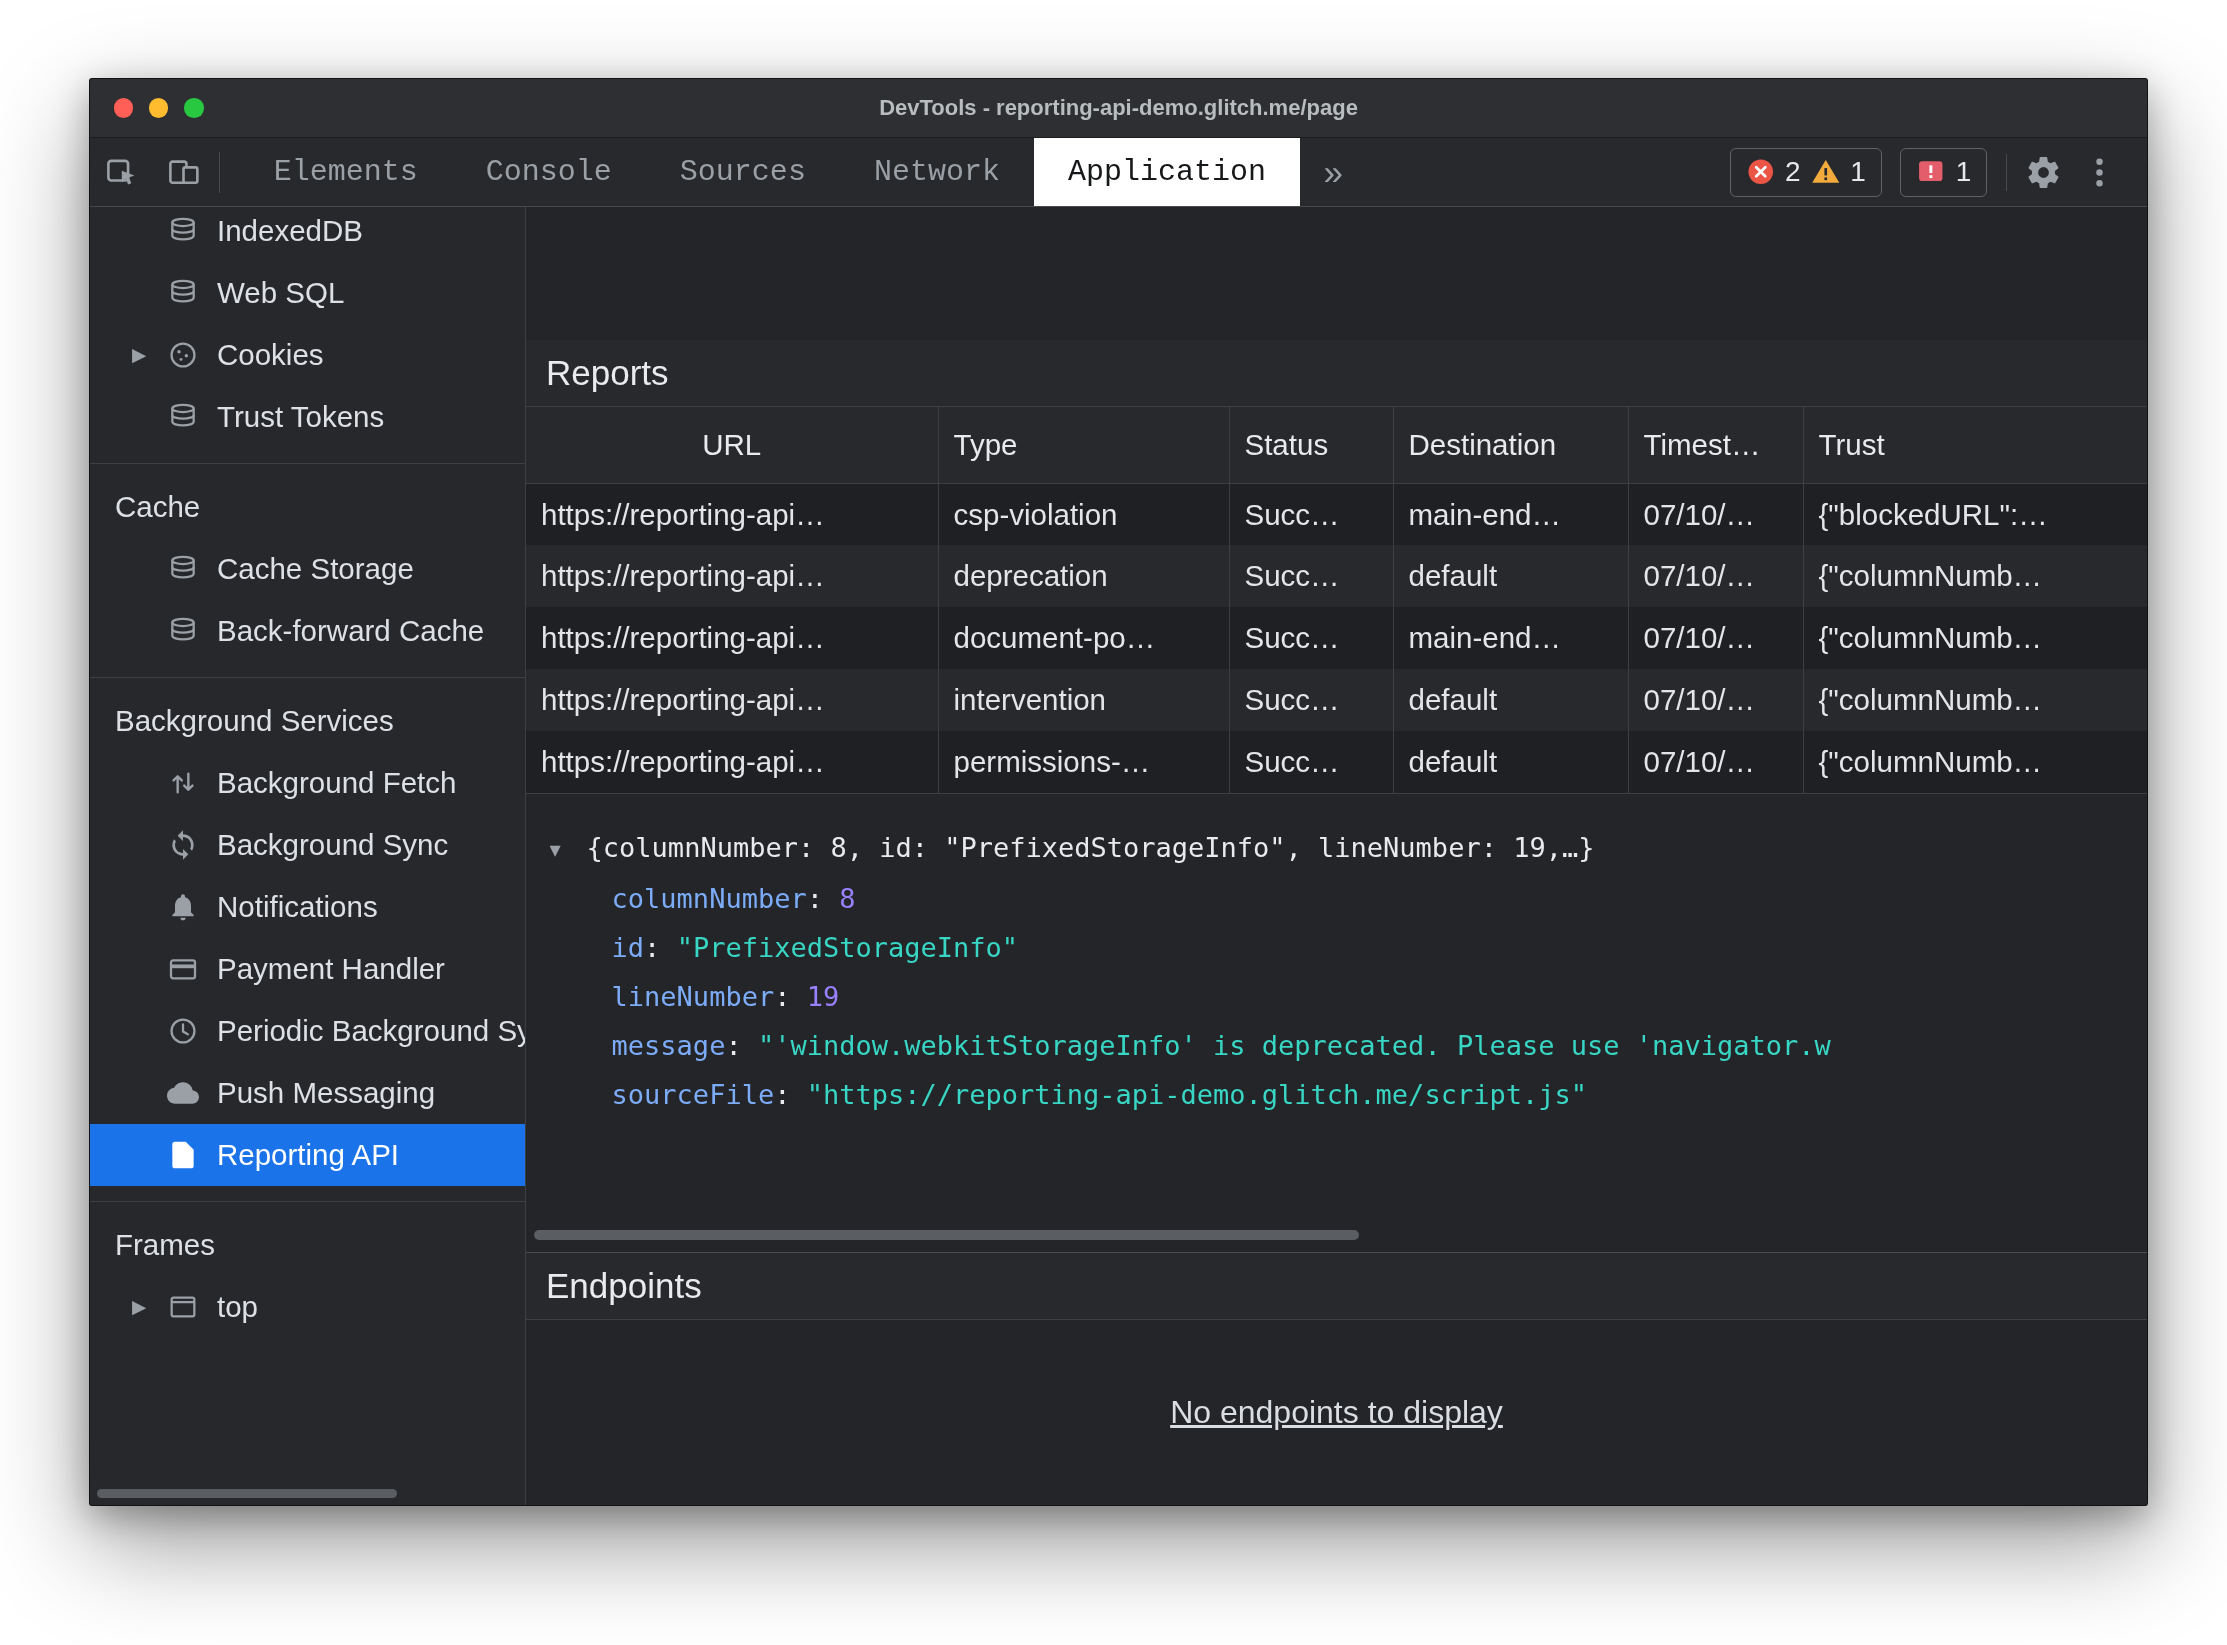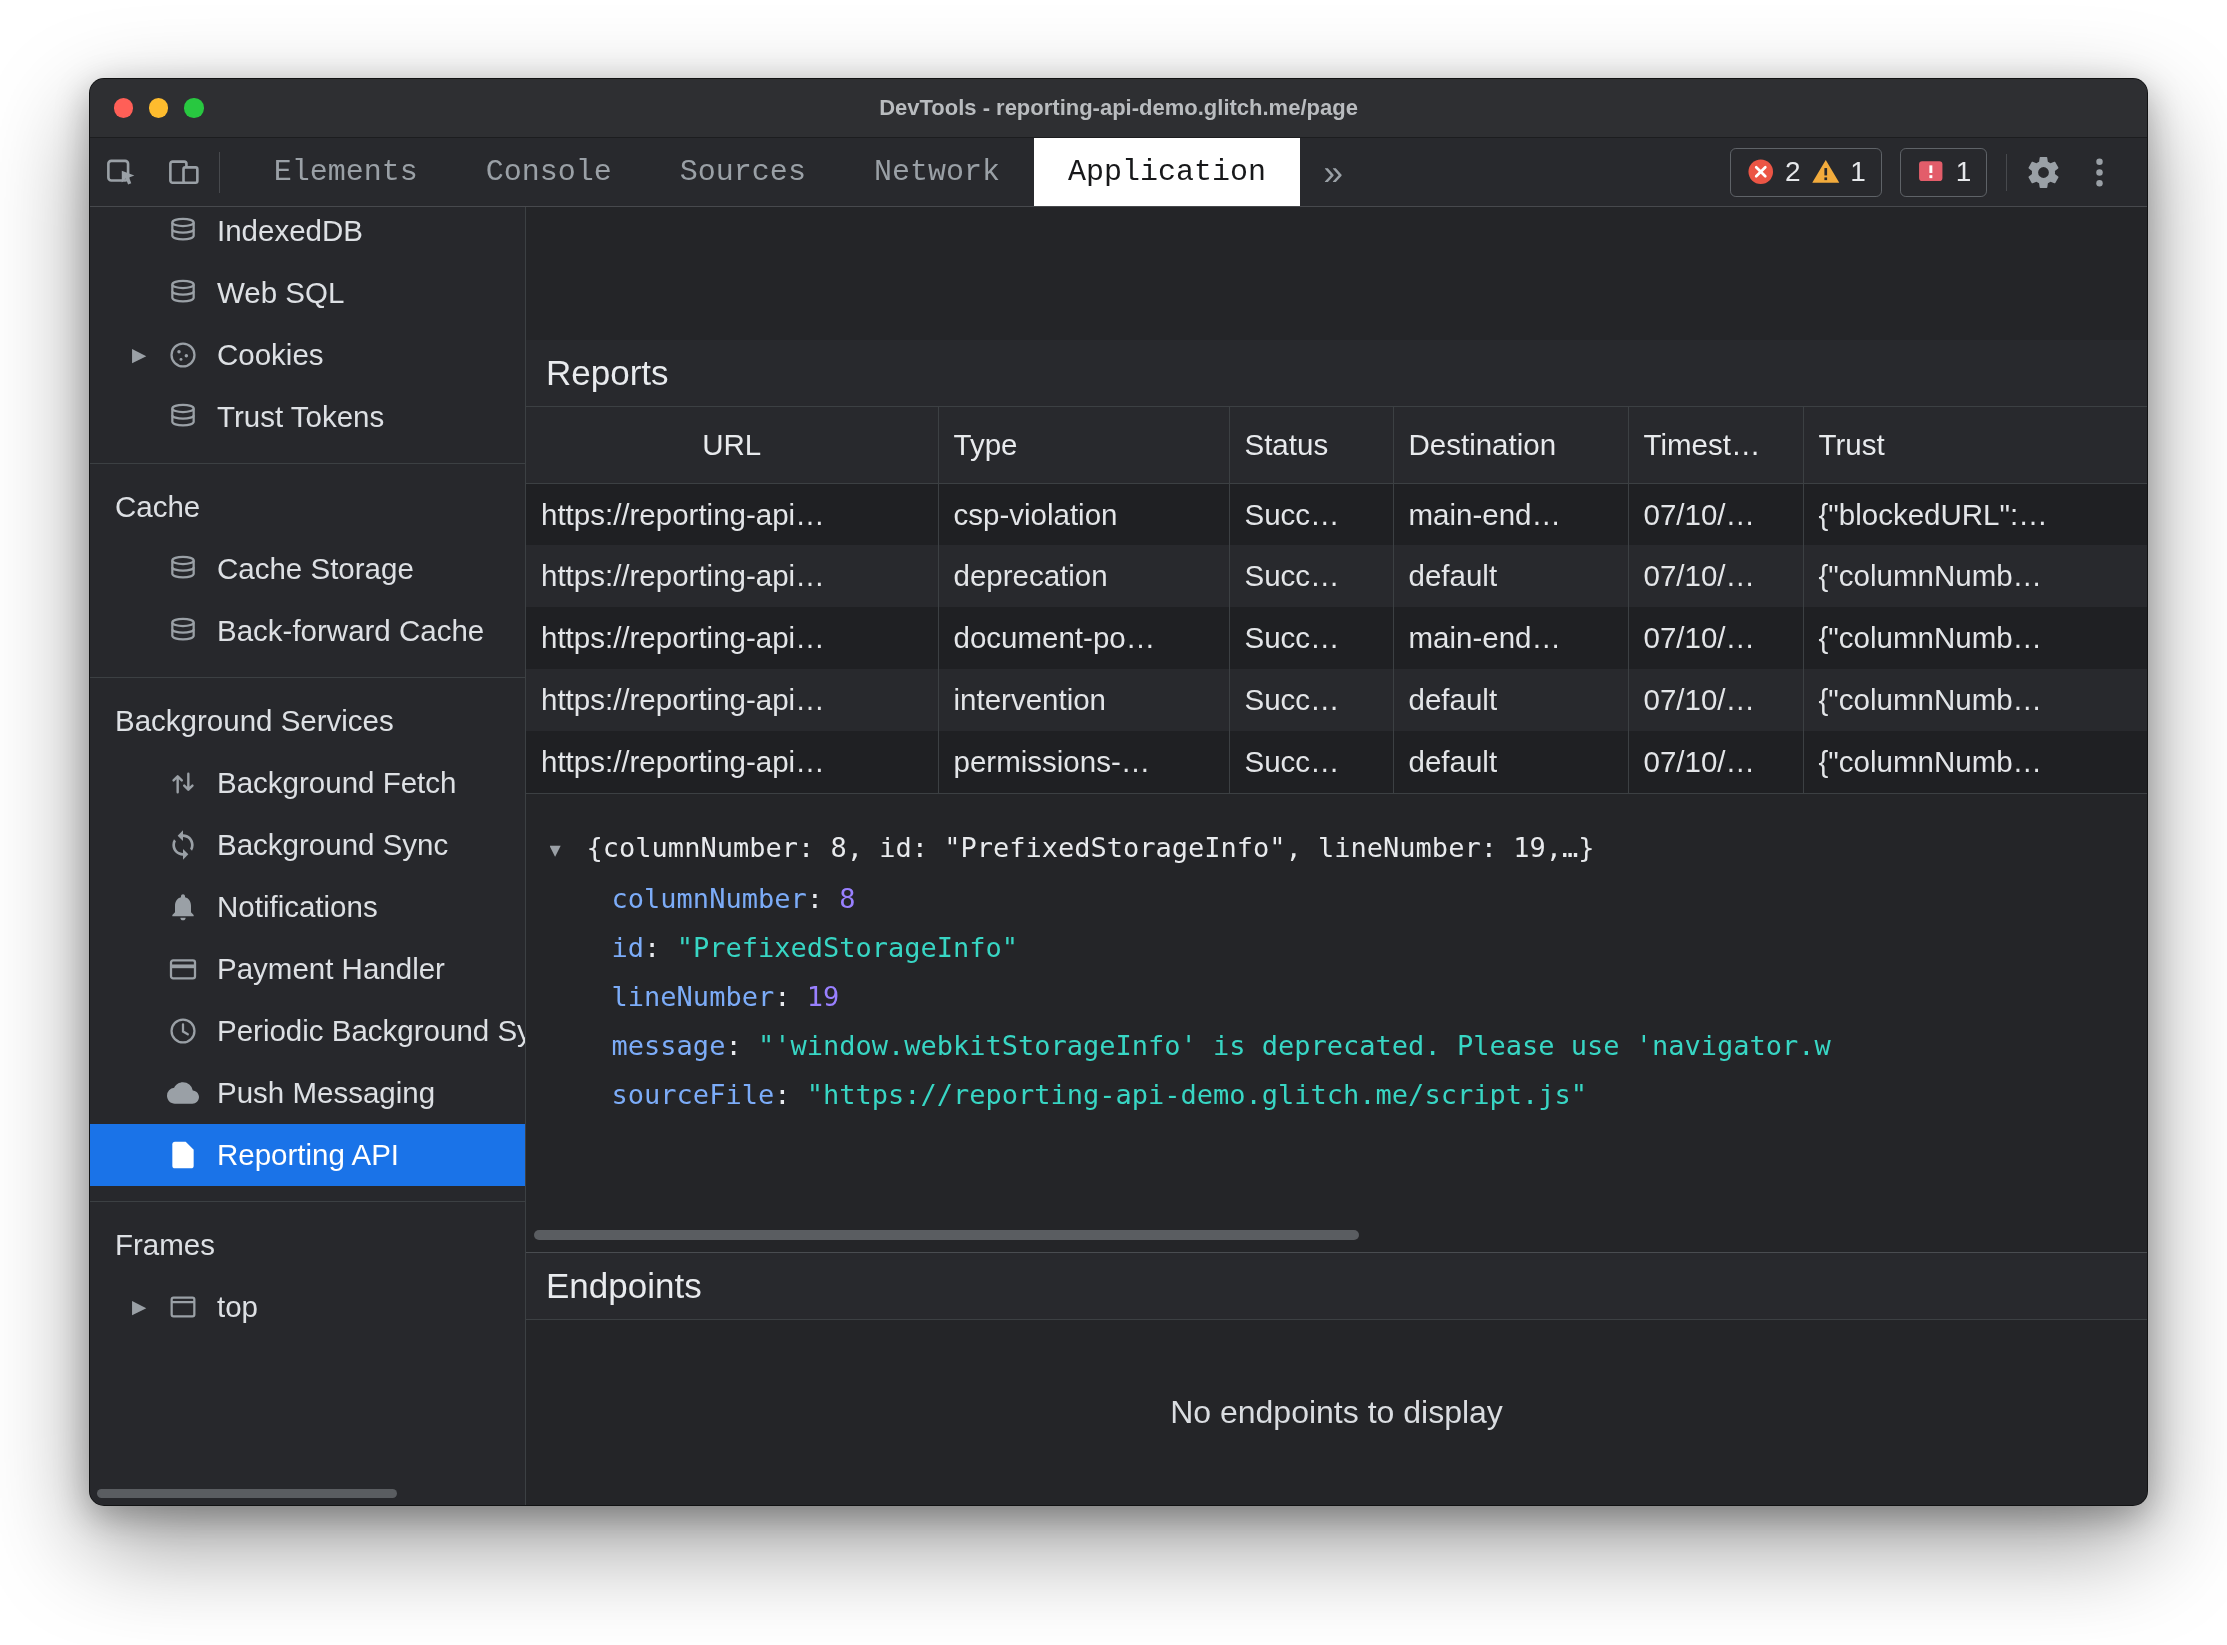--- a/index.html
+++ b/index.html
@@ -10,21 +10,21 @@
     position: relative;
     overflow: hidden;
   }
 
   
   .window {
     position: absolute;
     left: 89px; top: 78px;
     width: 2059px; height: 1428px;
     background: #27282c;
-    border-radius: 15px;
+    border-radius: 3px;
     box-shadow: 0 38px 101px rgba(0,0,0,.40), 0 10px 34px rgba(0,0,0,.28);
     overflow: hidden;
     display: flex;
     flex-direction: column;
     border: 0.8px solid rgba(0,0,0,.55);
   }
 
   
   .titlebar {
     height: 59px; flex: 0 0 59px;
@@ -181,21 +181,21 @@
 
   .panel-hscroll {
     position: absolute; left: 8.4px; bottom: 11.8px;
     width: 825px; height: 10px; border-radius: 5px;
     background: #5a5d61;
   }
 
   .endpoints-pane { flex: 1; display: flex; flex-direction: column; border-top: 0.8px solid #494c50; }
   .endpoints-empty {
     flex: 1; display: flex; align-items: center; justify-content: center;
-    color: #dadde1; font-size: 32px;
+    color: #dadde1; font-size: 32px; text-decoration: underline;
   }
 
   svg { display: block; }
 </style>
 </head>
 <body>
 
 <div class="window">
 
   <div class="titlebar">

